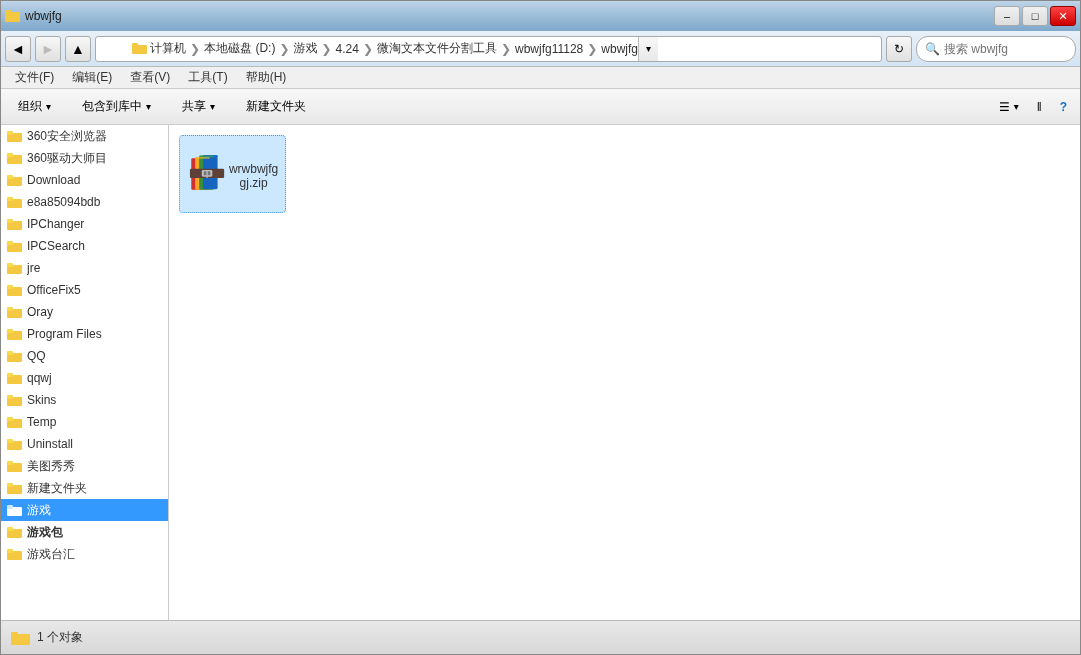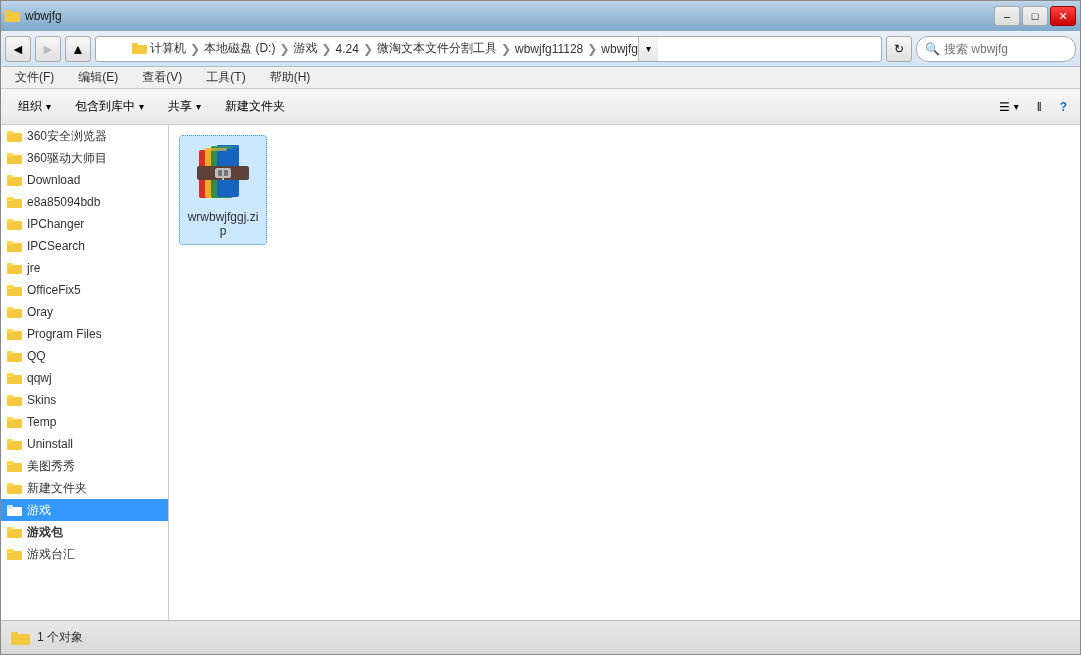--- a/index.html
+++ b/index.html
@@ -161,40 +161,40 @@
     }
 
     
     .menu-bar {
       height: 22px;
       background: #f0f0f0;
       border-bottom: 1px solid #ccc;
       display: flex;
       align-items: center;
       padding: 0 6px;
-      gap: 8px;
+      gap: 2px;
       flex-shrink: 0;
     }
     .menu-item {
       padding: 2px 8px;
       cursor: pointer;
       font-size: 12px;
       color: #333;
       border-radius: 3px;
     }
 
     
     .toolbar {
       height: 36px;
       background: linear-gradient(to bottom, #f8f8f8, #e8e8e8);
       border-bottom: 1px solid #ccc;
       display: flex;
       align-items: center;
       padding: 0 6px;
-      gap: 2px;
+      gap: 9px;
       flex-shrink: 0;
       justify-content: center;
     }
     .toolbar-btn {
       height: 28px;
       padding: 0 10px;
       border: 1px solid transparent;
       background: transparent;
       cursor: pointer;
       display: flex;
@@ -246,23 +246,23 @@
       background: white;
       padding: 10px;
       overflow: auto;
       display: flex;
       flex-direction: column;
     }
 
     
     .file-item {
       display: inline-flex;
-      flex-direction: column;
-      align-items: center;
-      width: 88px;
+      flex-direction: row;
+      align-items: center;
+      width: 107px;
       padding: 6px;
       cursor: pointer;
       border-radius: 4px;
     }
     .file-item.selected { background: #cce8ff; border: 1px dotted #3399ff; }
     .file-item-name {
       font-size: 12px;
       color: #333;
       text-align: center;
       margin-top: 4px;

